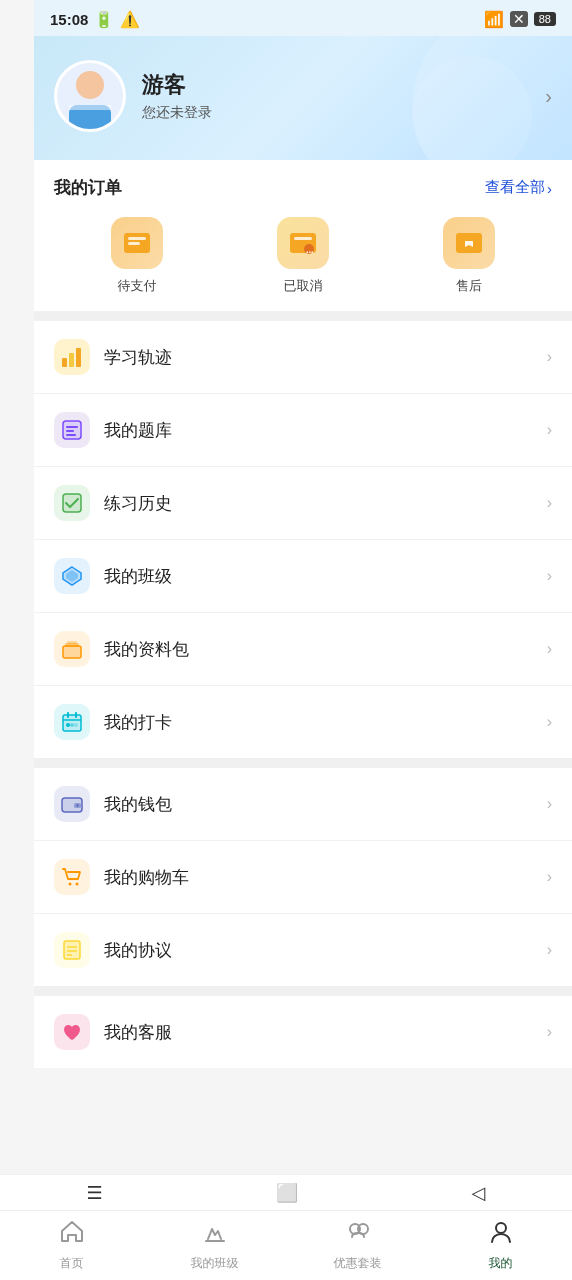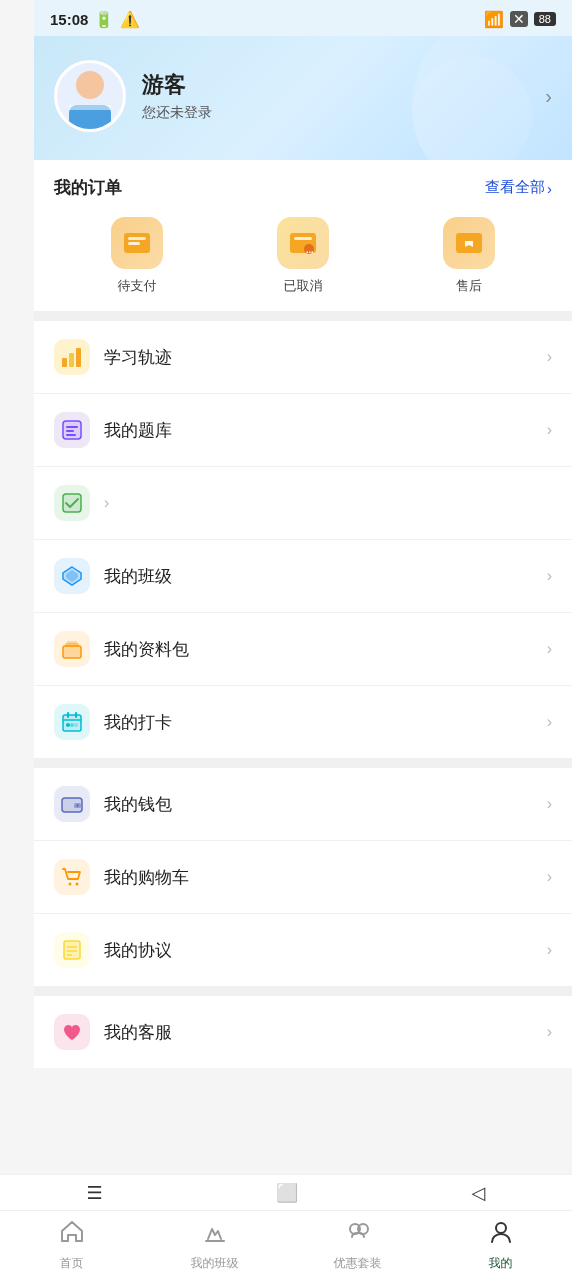--- a/index.html
+++ b/index.html
@@ -406,20 +406,21 @@
       <span class="menu-arrow">›</span>
     </div>
     <div class="menu-item">
       <div class="menu-icon-wrap green">
         <svg width="22" height="22" viewBox="0 0 22 22" fill="none">
           <rect x="2" y="2" width="18" height="18" rx="3" fill="#4caf50" opacity="0.15"></rect>
           <rect x="2" y="2" width="18" height="18" rx="3" stroke="#4caf50" stroke-width="1.5" fill="none"></rect>
           <polyline points="5,11 9,15 17,7" stroke="#4caf50" stroke-width="2" stroke-linecap="round" stroke-linejoin="round" fill="none"></polyline>
         </svg>
       </div>
+      <span class="menu-label">练习历史</span>
       <span class="menu-arrow">›</span>
     </div>
     <div class="menu-item">
       <div class="menu-icon-wrap blue">
         <svg width="22" height="22" viewBox="0 0 22 22" fill="none">
           <polygon points="11,2 20,8 20,14 11,20 2,14 2,8" fill="#2196f3" opacity="0.2"></polygon>
           <polygon points="11,2 20,8 20,14 11,20 2,14 2,8" stroke="#2196f3" stroke-width="1.5" fill="none"></polygon>
           <polygon points="11,5 17,9 17,13 11,17 5,13 5,9" fill="#2196f3" opacity="0.4"></polygon>
         </svg>
       </div>

